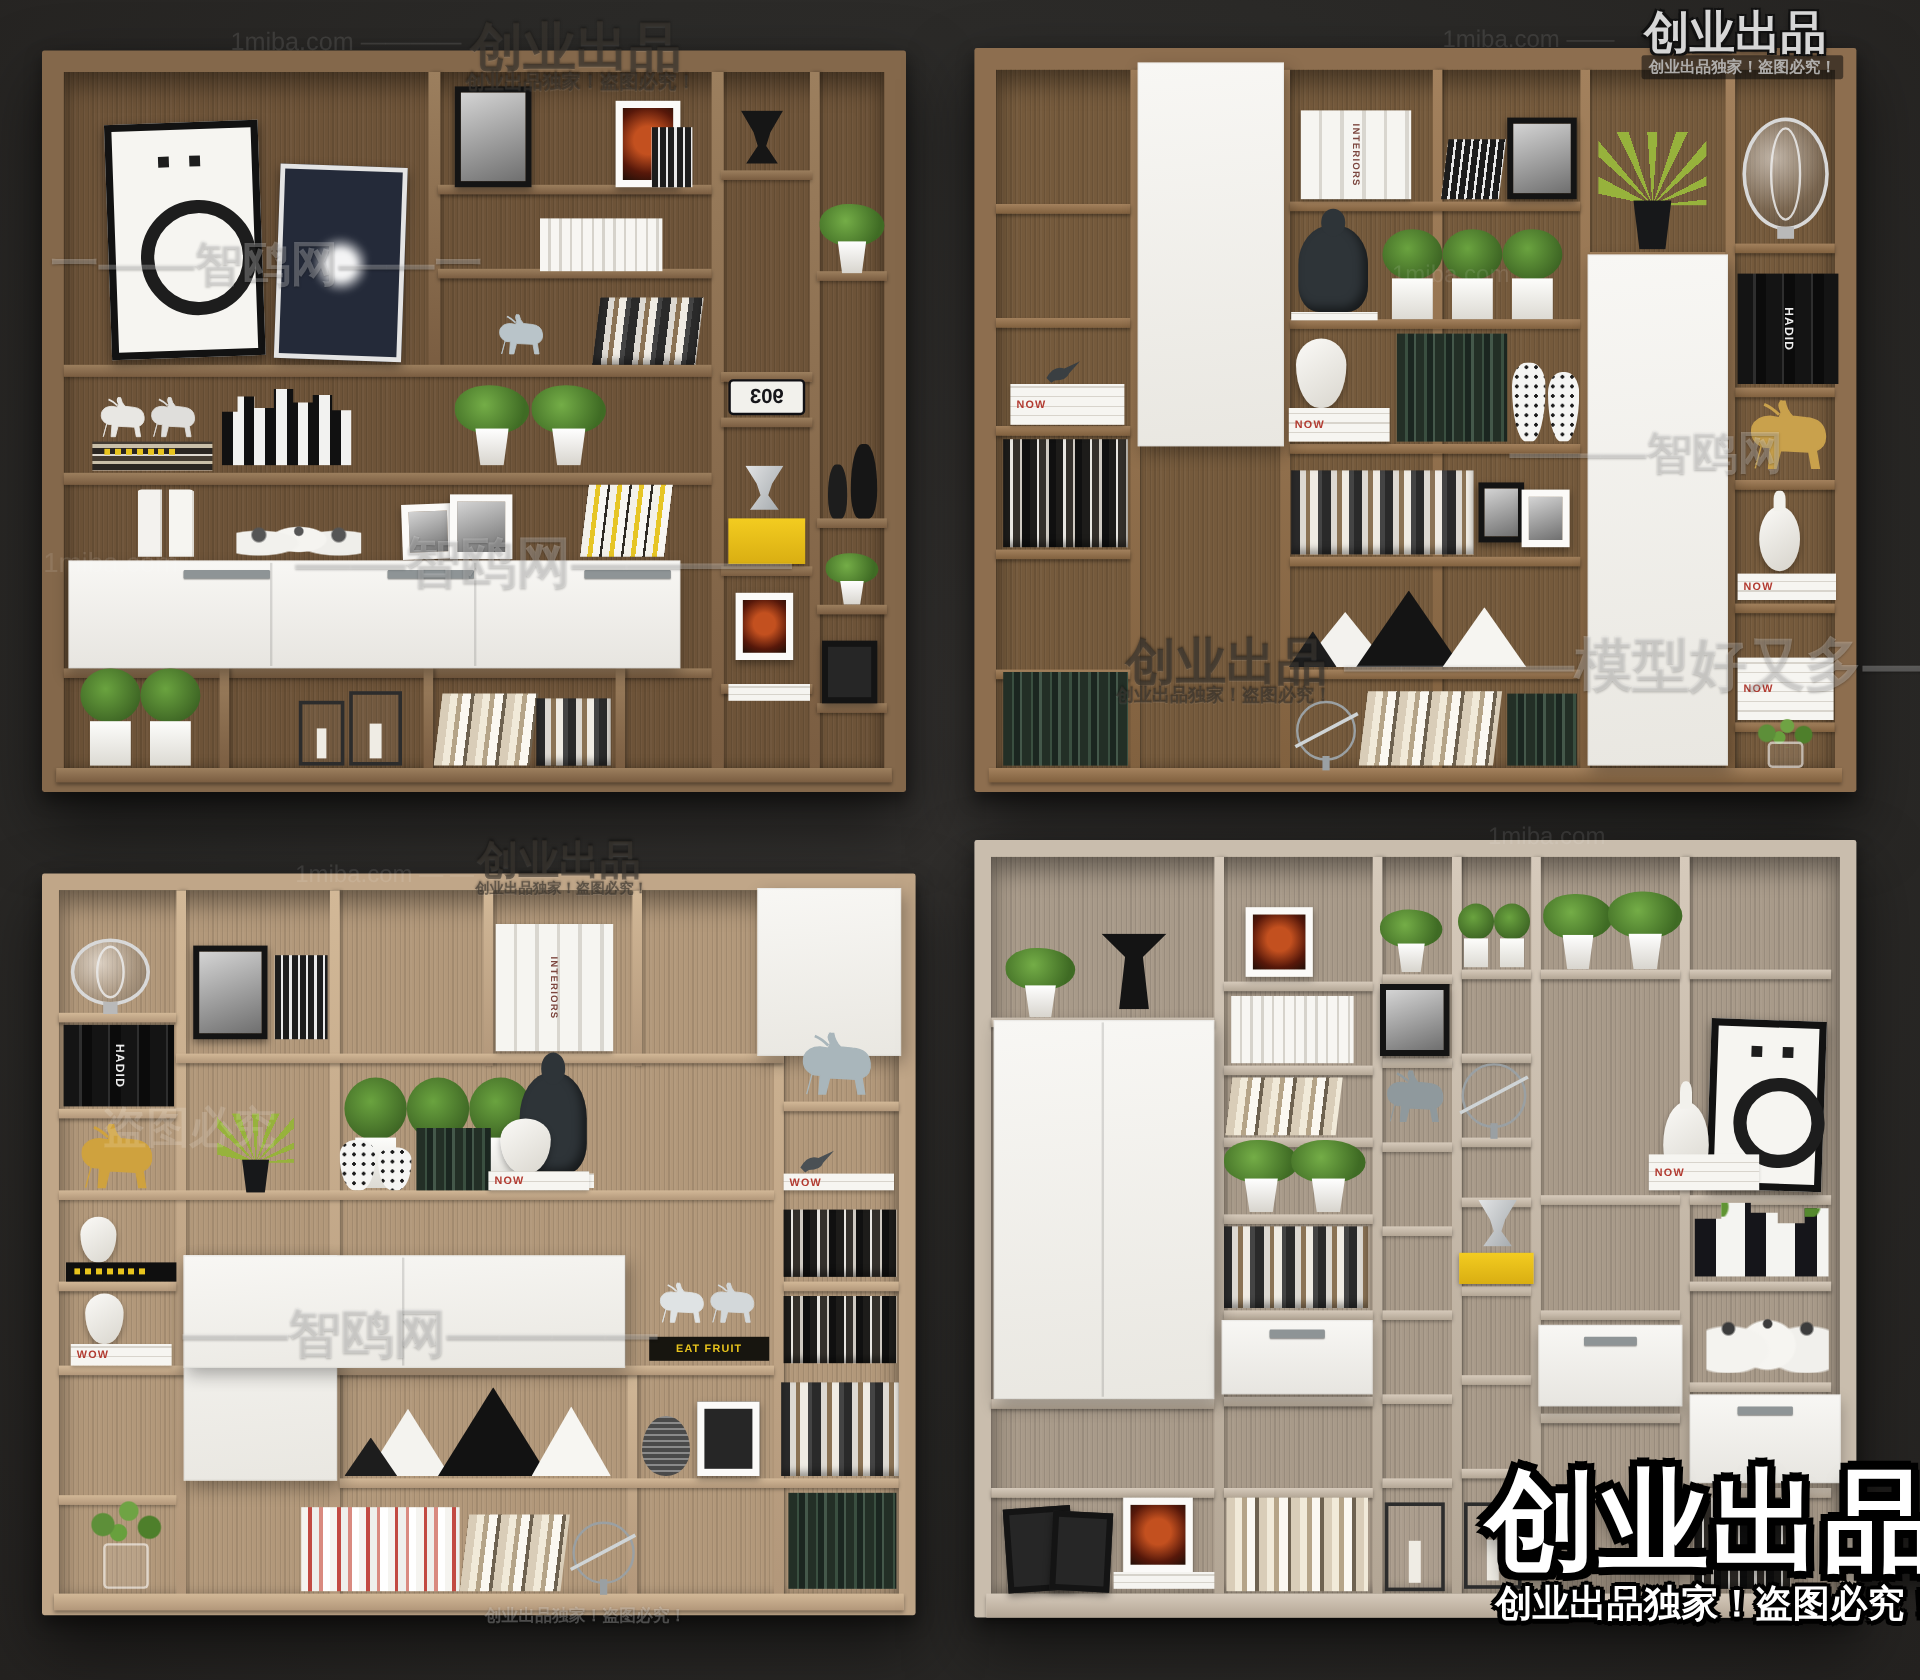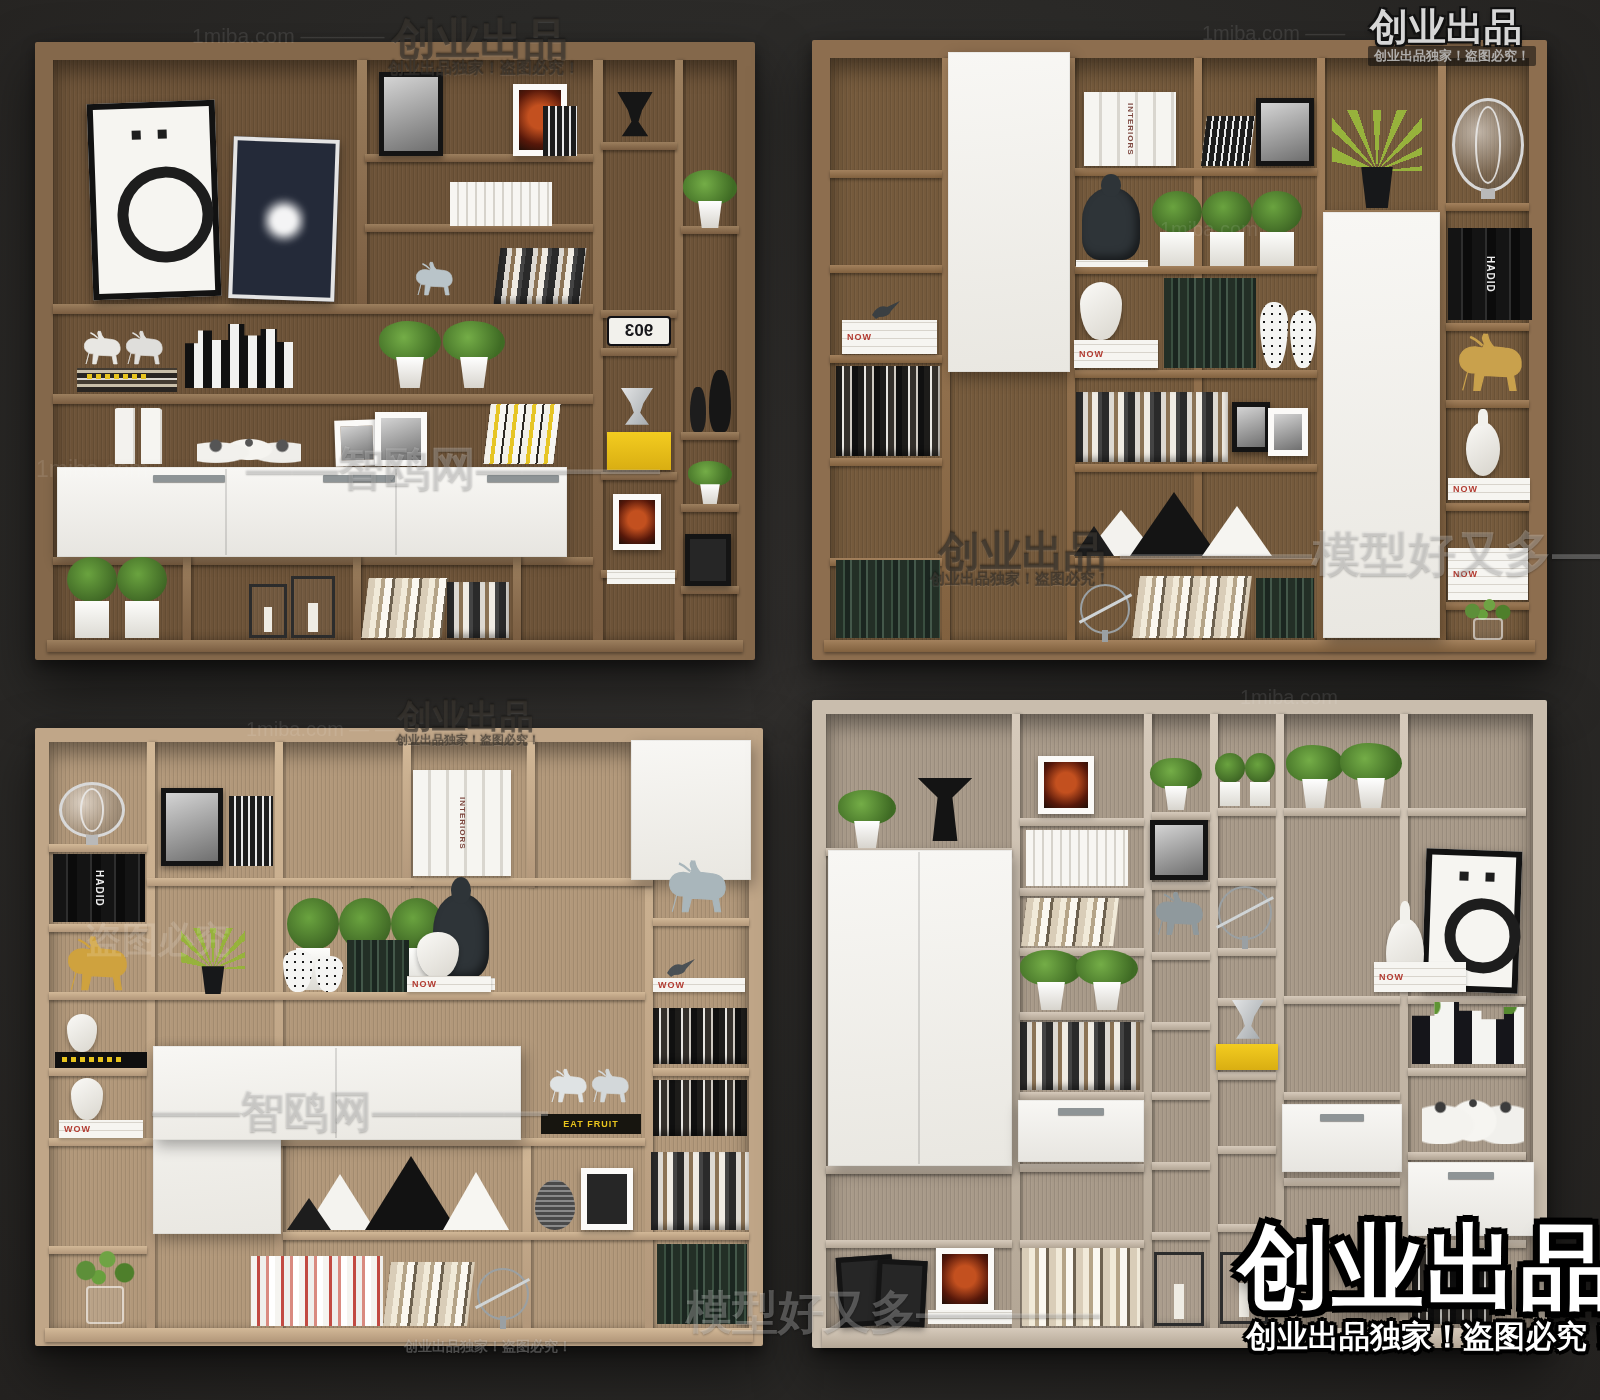--- a/index.html
+++ b/index.html
@@ -424,29 +424,30 @@
     <div class="handle" style="left:636px;top:472px;width:46px"></div>
     <div class="it bk-dark" style="left:600px;top:548px;width:80px;height:76px"></div>
   </section>
 
   <div class="wm wm-faint" style="left:192px;top:24px;font-size:21px">1miba.com ————</div>
   <div class="wm wm-dark" style="left:392px;top:10px;font-size:44px">创业出品</div>
   <div class="wm wm-dark" style="left:388px;top:58px;font-size:16px">创业出品独家！盗图必究！</div>
   <div class="wm wm-faint" style="left:1202px;top:22px;font-size:20px">1miba.com ——</div>
   <div class="wm wm-grey" style="left:1370px;top:2px;font-size:38px">创业出品</div>
   <div class="wm wm-badge" style="left:1368px;top:46px;font-size:13px">创业出品独家！盗图必究！</div>
+  <div class="wm wm-light" style="left:42px;top:192px;font-size:40px">一——智鸥网——一</div>
   <div class="wm wm-faint" style="left:36px;top:456px;font-size:23px">1miba.com</div>
   <div class="wm wm-light" style="left:246px;top:438px;font-size:46px">——智鸥网————</div>
   <div class="wm wm-faint" style="left:1160px;top:218px;font-size:20px">1miba.com</div>
+  <div class="wm wm-light" style="left:1258px;top:352px;font-size:38px">———智鸥网</div>
   <div class="wm wm-dark" style="left:938px;top:524px;font-size:42px">创业出品</div>
   <div class="wm wm-dark" style="left:930px;top:570px;font-size:15px">创业出品独家！盗图必究！</div>
   <div class="wm wm-light" style="left:1120px;top:522px;font-size:48px">————模型好又多——</div>
   <div class="wm wm-faint" style="left:246px;top:718px;font-size:20px">1miba.com — —</div>
   <div class="wm wm-dark" style="left:398px;top:694px;font-size:34px">创业出品</div>
   <div class="wm wm-dark" style="left:396px;top:732px;font-size:12px">创业出品独家！盗图必究！</div>
   <div class="wm wm-dim" style="left:86px;top:916px;font-size:36px;font-weight:bold">盗图必究</div>
   <div class="wm wm-light" style="left:152px;top:1082px;font-size:44px">——智鸥网————</div>
   <div class="wm wm-light" style="left:404px;top:1338px;font-size:14px">创业出品独家！盗图必究！</div>
-  <div class="wm wm-light" style="left:686px;top:1282px;font-size:46px">模型好又多————</div>
   <div class="wm wm-faint" style="left:1240px;top:686px;font-size:20px">1miba.com</div>
   <div class="wm wm-giant" style="left:1238px;top:1206px;font-size:92px;z-index:9">创业出品</div>
   <div class="wm wm-giantsub" style="left:1246px;top:1316px;font-size:31px;font-weight:bold;z-index:9">创业出品独家！盗图必究！</div>
 </div>
 
 </body></html>

